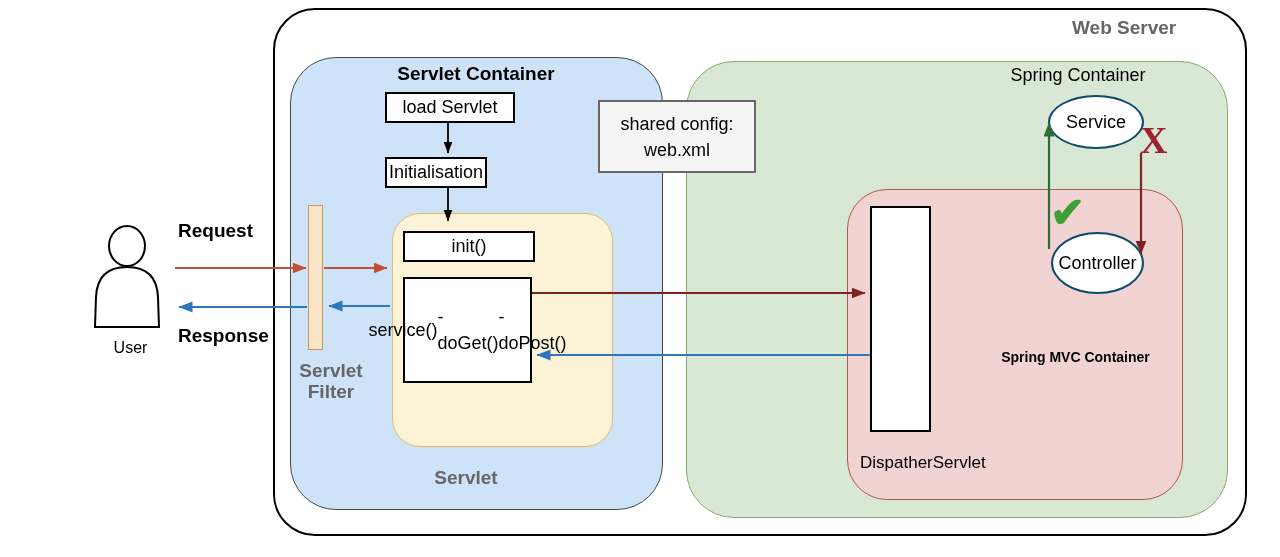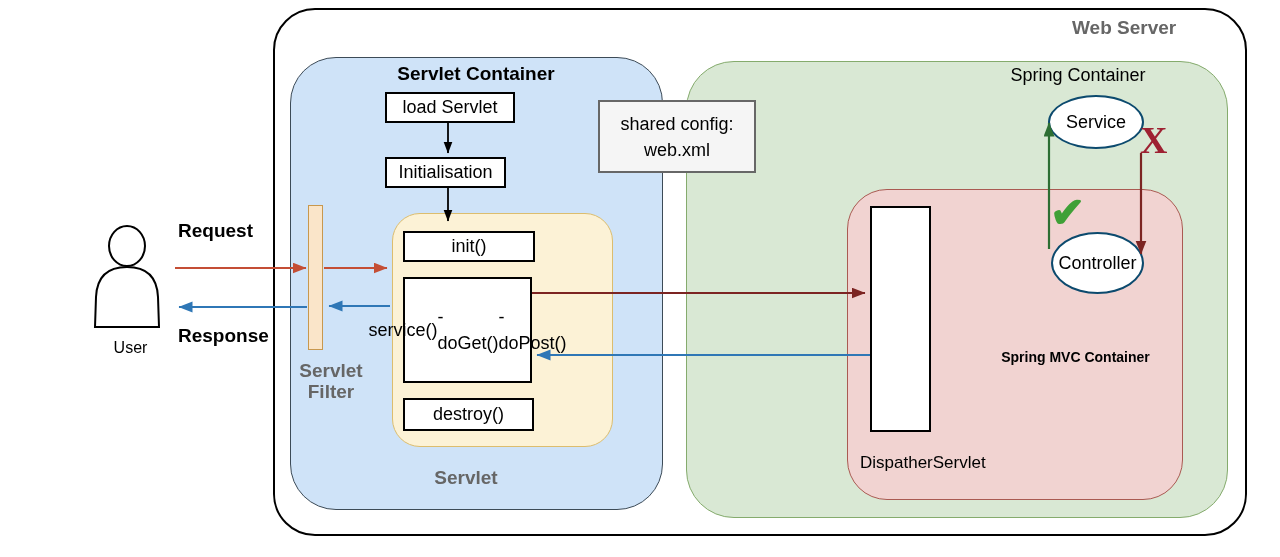--- a/index.html
+++ b/index.html
@@ -11,21 +11,21 @@
   
   .outer-box{left:273px;top:8px;width:974px;height:528px;border:2px solid #000;border-radius:42px;background:#fff;box-sizing:border-box;}
   .blue-box{left:290px;top:57px;width:373px;height:453px;background:var(--servlet_container_fill);border:1.5px solid var(--servlet_container_border);border-radius:46px;box-sizing:border-box;}
   .green-box{left:686px;top:61px;width:542px;height:457px;background:var(--spring_container_fill);border:1.5px solid var(--spring_container_border);border-radius:48px;box-sizing:border-box;}
   .red-box{left:847px;top:189px;width:336px;height:311px;background:var(--mvc_container_fill);border:1.5px solid var(--mvc_container_border);border-radius:40px;box-sizing:border-box;}
   .yellow-box{left:392px;top:213px;width:221px;height:234px;background:var(--servlet_box_fill);border:1.5px solid var(--servlet_box_border);border-radius:28px;box-sizing:border-box;}
   .filter-bar{left:308px;top:205px;width:15px;height:145px;background:var(--filter_fill);border:1.5px solid var(--filter_border);box-sizing:border-box;}
   
   .wbox{background:#fff;border:2px solid #000;box-sizing:border-box;display:flex;align-items:center;justify-content:center;font-size:18px;}
   .load-box{left:385px;top:92px;width:130px;height:31px;}
-  .initl-box{left:385px;top:157px;width:121px;height:31px;}
+  .initl-box{left:385px;top:157px;width:102px;height:31px;}
   .initf-box{left:403px;top:231px;width:132px;height:31px;}
   .service-box{left:403px;top:277px;width:129px;height:106px;flex-direction:row;line-height:26px;}
   .destroy-box{left:403px;top:398px;width:131px;height:33px;}
   .shared-box{left:598px;top:100px;width:158px;height:73px;background:var(--shared_config_fill);border:2px solid var(--shared_config_border);box-sizing:border-box;display:flex;flex-direction:column;align-items:center;justify-content:center;font-size:18px;line-height:26px;}
   .dispatcher-rect{left:870px;top:206px;width:61px;height:226px;background:#fff;border:2px solid #000;box-sizing:border-box;}
   .ellipse{background:#fff;border:2px solid #0c4a6e;border-radius:50%;box-sizing:border-box;display:flex;align-items:center;justify-content:center;font-size:18px;}
   .service-ellipse{left:1048px;top:95px;width:96px;height:54px;}
   .controller-ellipse{left:1051px;top:232px;width:93px;height:62px;}
   
   .t-bold{font-weight:bold;}
@@ -85,23 +85,20 @@
       <span>Initialisation</span>
     </div>
   <div class="abs wbox initf-box">
       <span>init()</span>
     </div>
   <div class="abs wbox service-box">
     <span>service()</span>
     <span>- doGet()</span>
     <span>- doPost()</span>
   </div>
-  <div class="abs wbox destroy-box">
-      <span>destroy()</span>
-    </div>
 
   <div class="abs shared-box">
     <span>shared config:</span>
     <span>web.xml</span>
   </div>
 
   <div class="abs dispatcher-rect"></div>
   <div class="abs dispatcher-label">DispatherServlet</div>
 
   <div class="abs ellipse service-ellipse">

